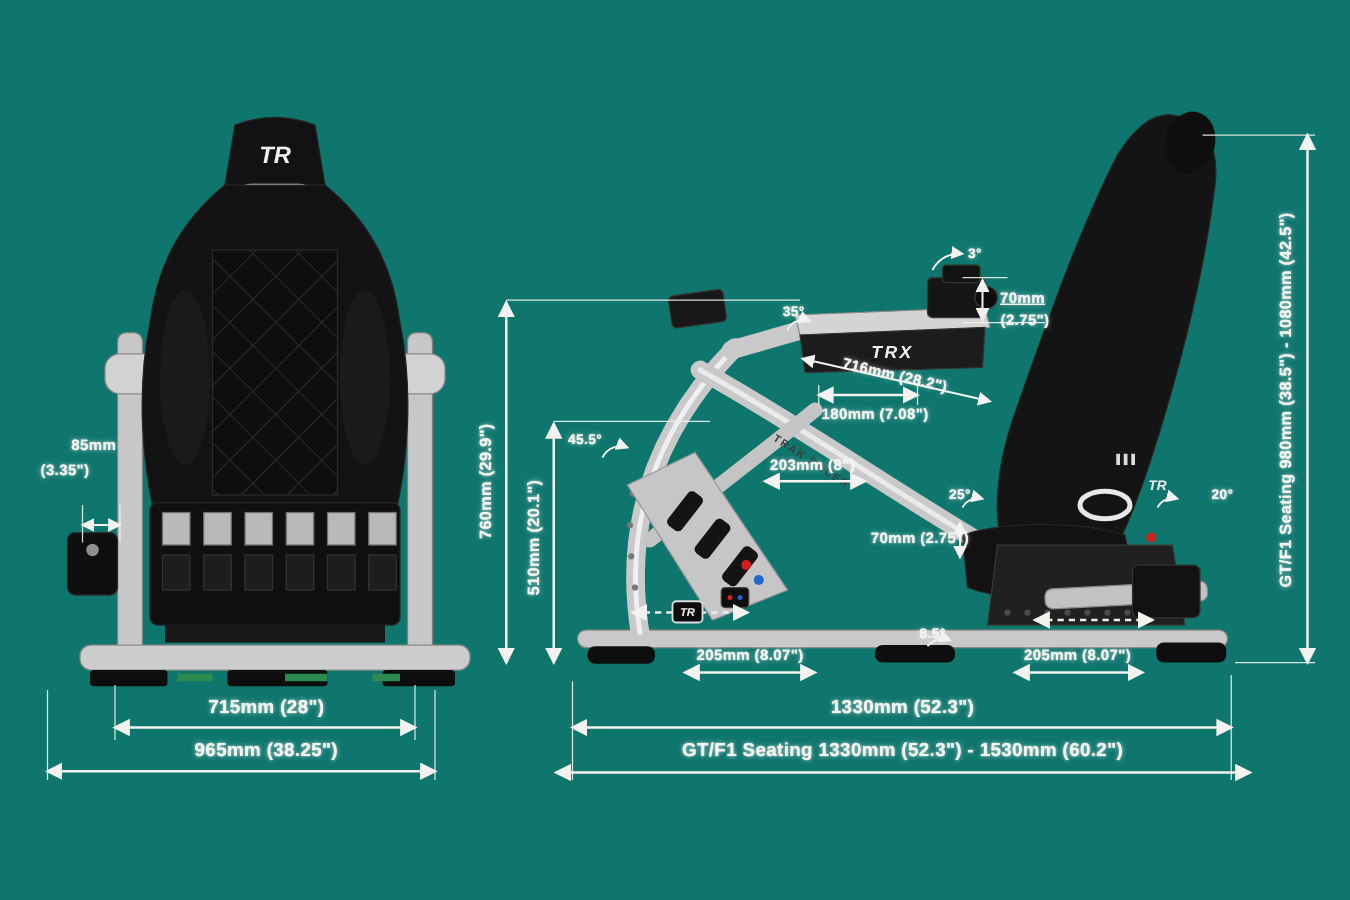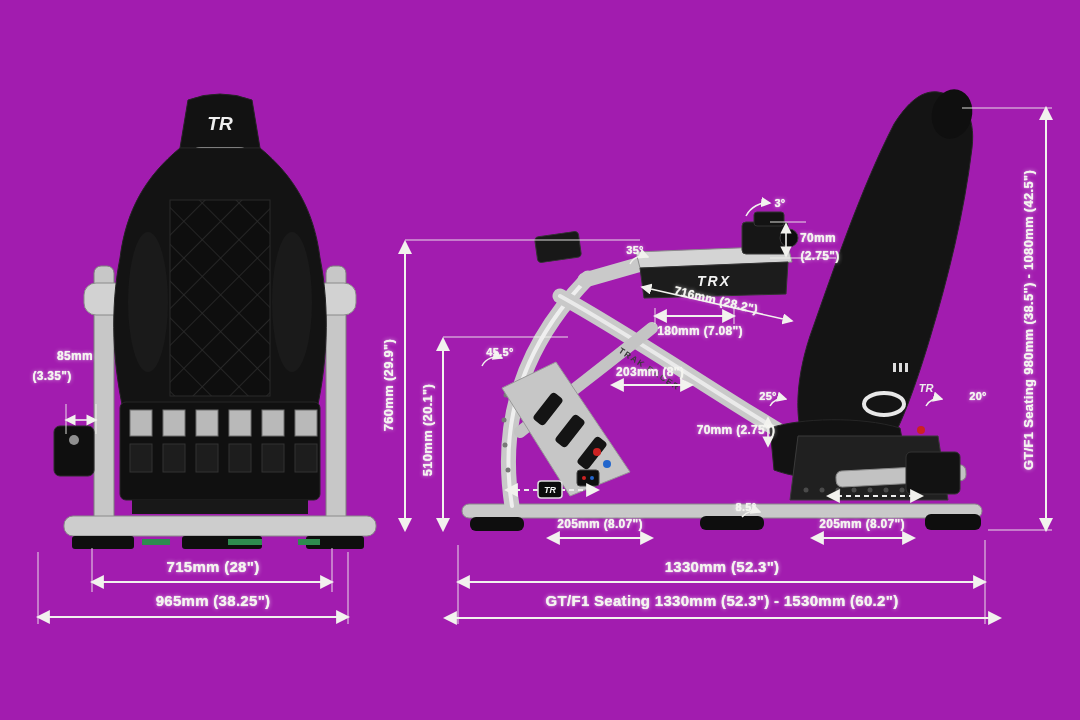--- a/index.html
+++ b/index.html
@@ -1,16 +1,16 @@
 <!DOCTYPE html>
 <html><head>
 <meta charset="utf-8">
 <style>
   html,body{margin:0;padding:0;background:#000;}
-  #stage{position:relative;width:1080px;height:720px;background:#a21caf;overflow:hidden;
+  #stage{position:relative;width:1080px;height:720px;background:#0f766e;overflow:hidden;
          font-family:"Liberation Sans", sans-serif;}
   #art{position:absolute;inset:0;}
   .lbl{position:absolute;color:#f4f4ef;font-weight:bold;font-size:12px;white-space:nowrap;
        transform:translate(-50%,-50%);text-shadow:0 0 4px rgba(255,255,255,.65),0 0 1px #fff;
        letter-spacing:.3px;}
   .lbl.lg{font-size:15px;}
   .lbl.md{font-size:13px;}
   .lbl.sm{font-size:11px;}
   .lbl.rot{transform:translate(-50%,-50%) rotate(-90deg);}
   .lbl.diag{transform:translate(-50%,-50%) rotate(13deg);}
@@ -219,27 +219,27 @@
 </svg>
 
   <div class="lbl" style="left:52px;top:356px;padding-left:46px;">85mm</div>
   <div class="lbl" style="left:52px;top:376px;">(3.35")</div>
   <div class="lbl lg" style="left:213px;top:566px;">715mm (28")</div>
   <div class="lbl lg" style="left:213px;top:600px;">965mm (38.25")</div>
 
   <div class="lbl md rot" style="left:388px;top:385px;">760mm (29.9")</div>
   <div class="lbl md rot" style="left:427px;top:430px;">510mm (20.1")</div>
 
-  <div class="lbl" style="left:818px;top:238px;">70mm</div>
+  <div class="lbl" style="left:818px;top:238px;text-decoration:underline;">70mm</div>
   <div class="lbl" style="left:820px;top:256px;">(2.75")</div>
   <div class="lbl sm" style="left:780px;top:203px;">3°</div>
   <div class="lbl sm" style="left:624px;top:250px;margin-left:11px;">35°</div>
   <div class="lbl diag" style="left:716px;top:300px;">716mm (28.2")</div>
   <div class="lbl" style="left:700px;top:331px;">180mm (7.08")</div>
-  <div class="lbl sm" style="left:468px;top:352px;margin-left:32px;">45.5°</div>
+  <div class="lbl sm" style="left:468px;top:352px;">45.5°</div>
   <div class="lbl" style="left:650px;top:372px;">203mm (8")</div>
   <div class="lbl sm" style="left:758px;top:396px;padding-left:20px;">25°</div>
   <div class="lbl sm" style="left:978px;top:396px;text-align:center;">20°</div>
   <div class="lbl" style="left:736px;top:430px;">70mm (2.75")</div>
   <div class="lbl sm" style="left:746px;top:507px;">8.5°</div>
   <div class="lbl" style="left:600px;top:524px;">205mm (8.07")</div>
   <div class="lbl" style="left:862px;top:524px;">205mm (8.07")</div>
   <div class="lbl lg" style="left:722px;top:566px;">1330mm (52.3")</div>
   <div class="lbl lg" style="left:722px;top:600px;">GT/F1 Seating 1330mm (52.3") - 1530mm (60.2")</div>
   <div class="lbl md rot" style="left:1028px;top:320px;">GT/F1 Seating 980mm (38.5") - 1080mm (42.5")</div>

